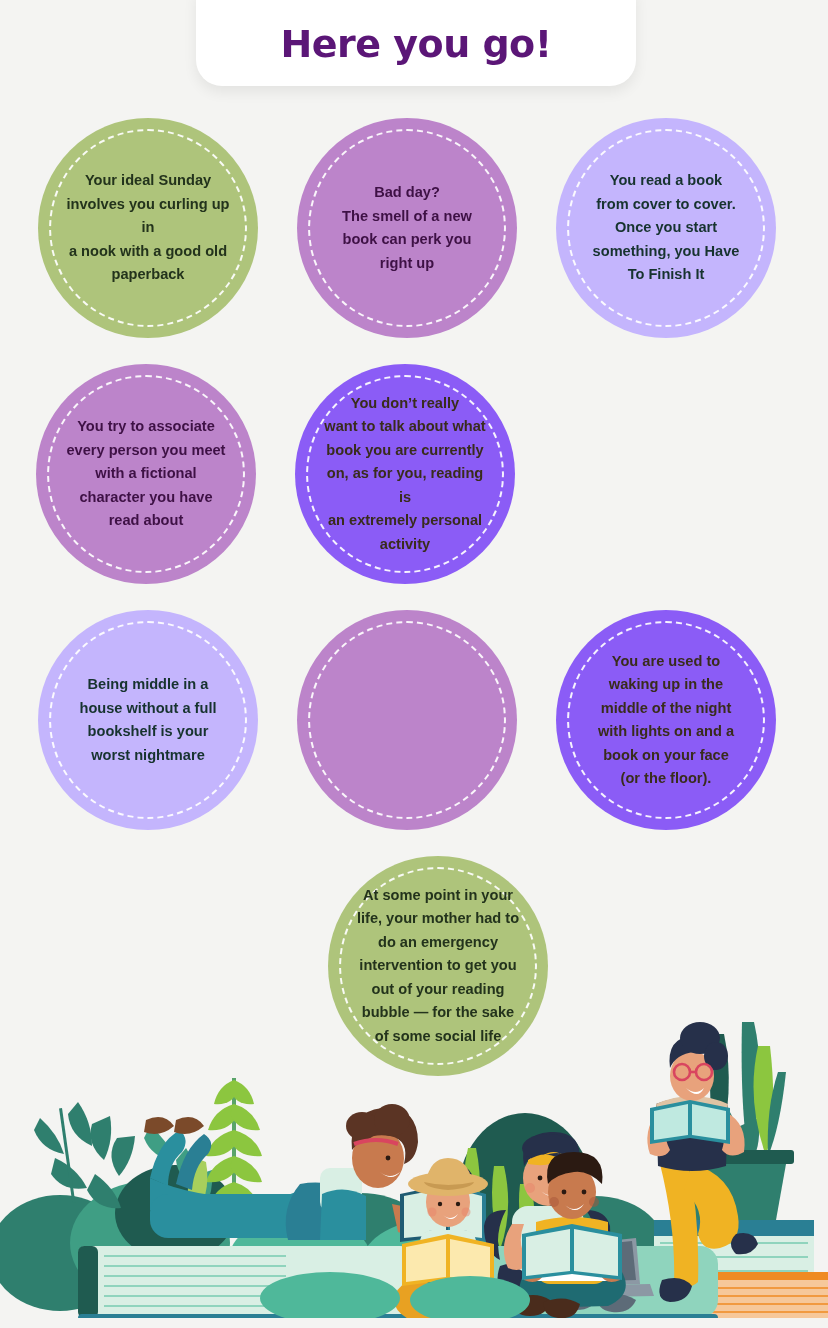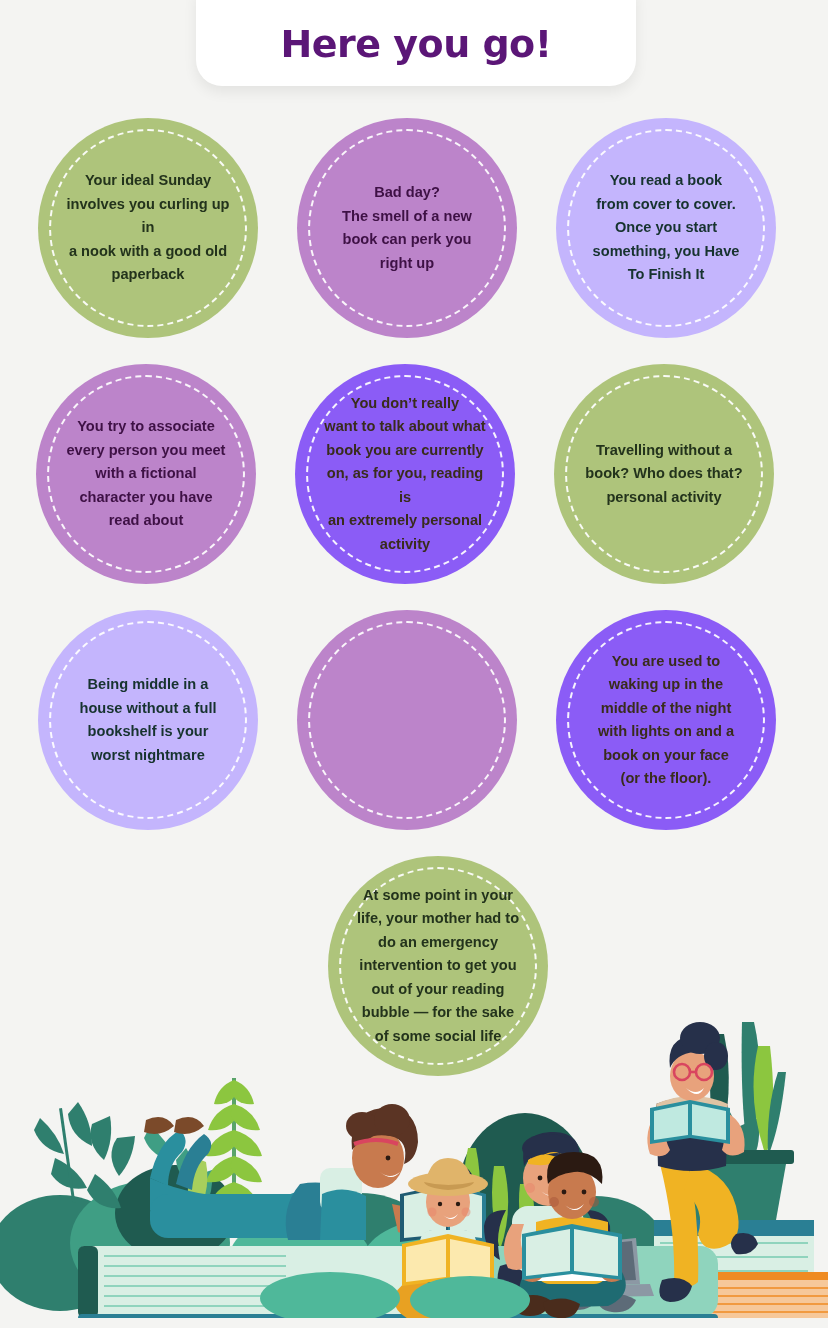--- a/index.html
+++ b/index.html
@@ -165,26 +165,20 @@
     </div>
     <div class="bubble c-tan">
       <div class="dash-ring"></div>
       <div class="bubble-text">You don’t really
 want to talk about what
 book you are currently
 on, as for you, reading is
 an extremely personal
 activity</div>
     </div>
-    <div class="bubble c-green">
-      <div class="dash-ring"></div>
-      <div class="bubble-text">Travelling without a
-book? Who does that?
-personal activity</div>
-    </div>
   </div>
 
   <div class="bubble-row row-3">
     <div class="bubble c-teal">
       <div class="dash-ring"></div>
       <div class="bubble-text">Being middle in a
 house without a full
 bookshelf is your
 worst nightmare</div>
     </div>

